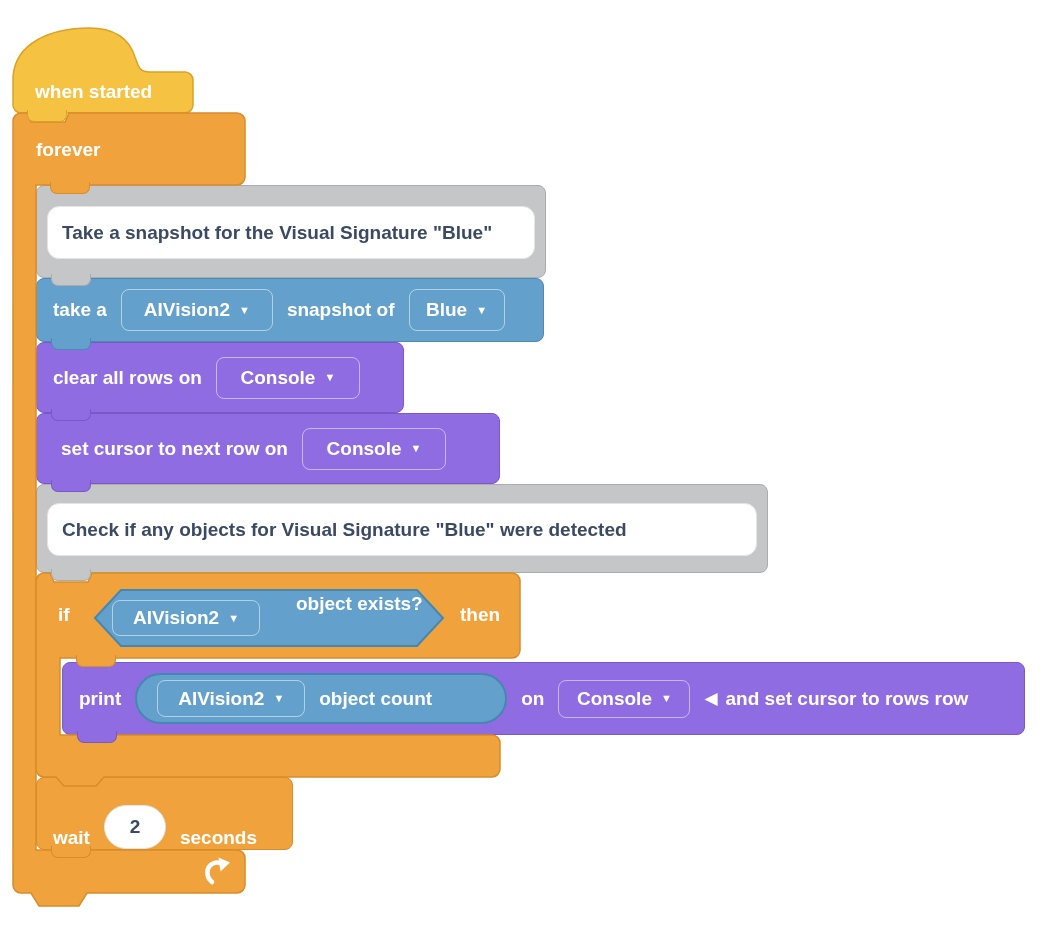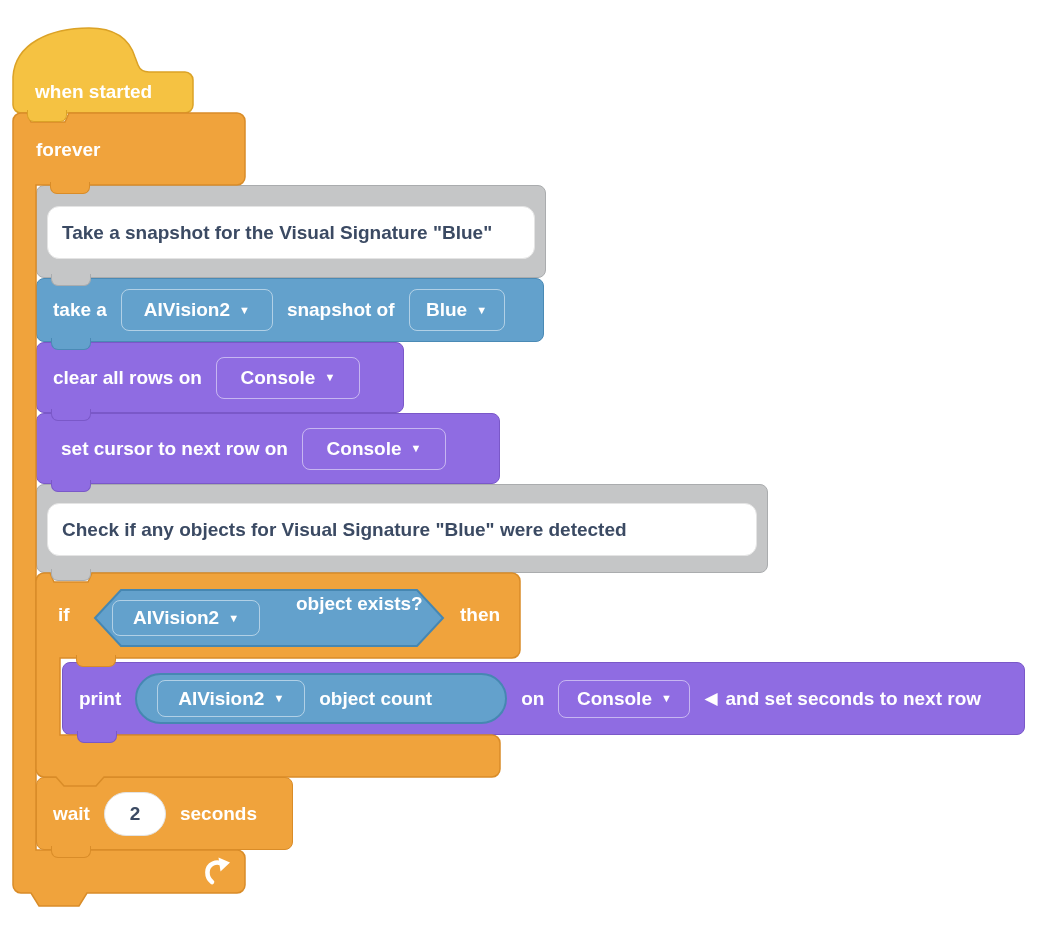--- a/index.html
+++ b/index.html
@@ -155,25 +155,25 @@
         <span class="caret">▼</span>
       </div>
       <span class="blk-label">object count</span>
     </div>
     <span class="blk-label">on</span>
     <div class="dd" style="width:132px;height:38px;">
       <span>Console</span>
       <span class="caret">▼</span>
     </div>
     <span class="collapse">◀</span>
-    <span class="blk-label" style="margin-left:-6px;">and set seconds to next row</span>
+    <span class="blk-label" style="margin-left:-6px;">and set cursor to rows row</span>
     <div class="bump b-purple"></div>
   </div>
 
-  <div class="stack c-orange" style="left:36px;top:777px;width:257px;height:73px;">
+  <div class="stack c-orange" style="left:36px;top:777px;width:257px;height:73px;align-items:flex-end;">
     <span class="blk-label">wait</span>
     <div class="oval">
       <span>2</span>
     </div>
     <span class="blk-label">seconds</span>
     <div class="bump b-orange"></div>
   </div>
 
 </div>
 

